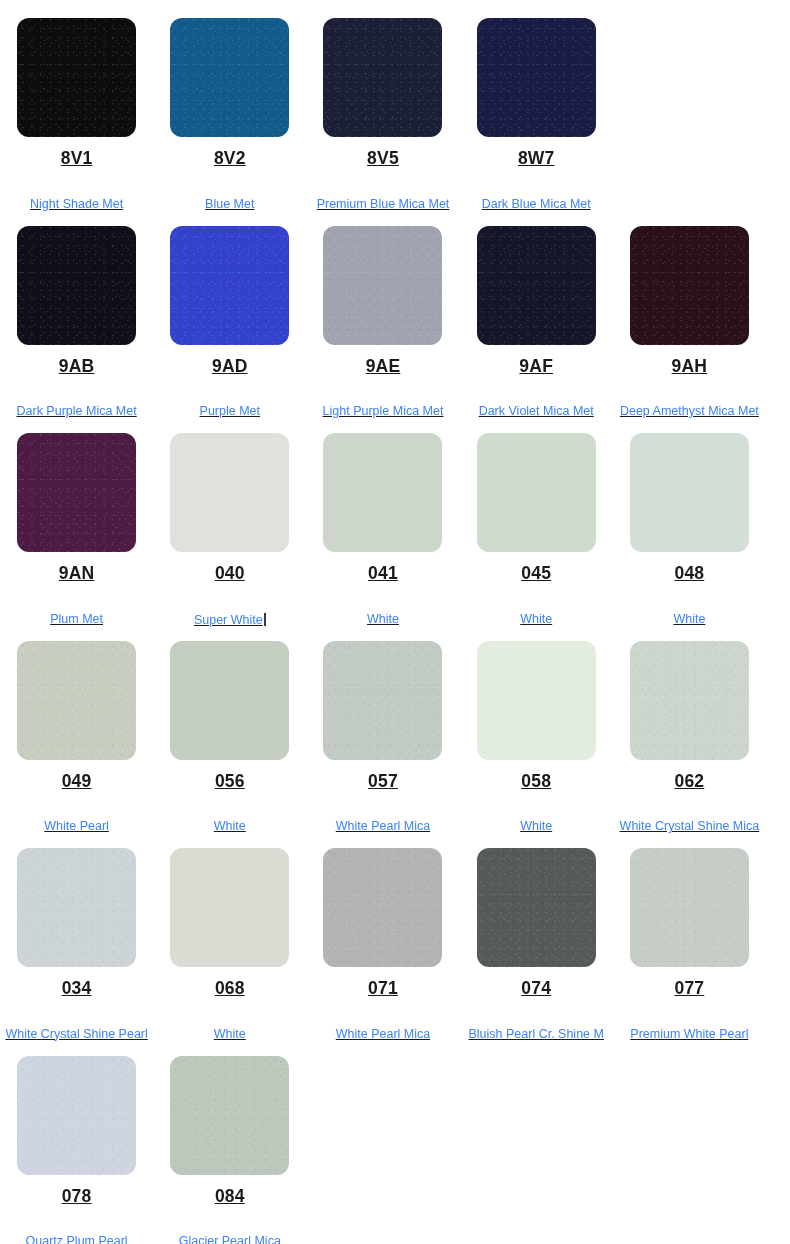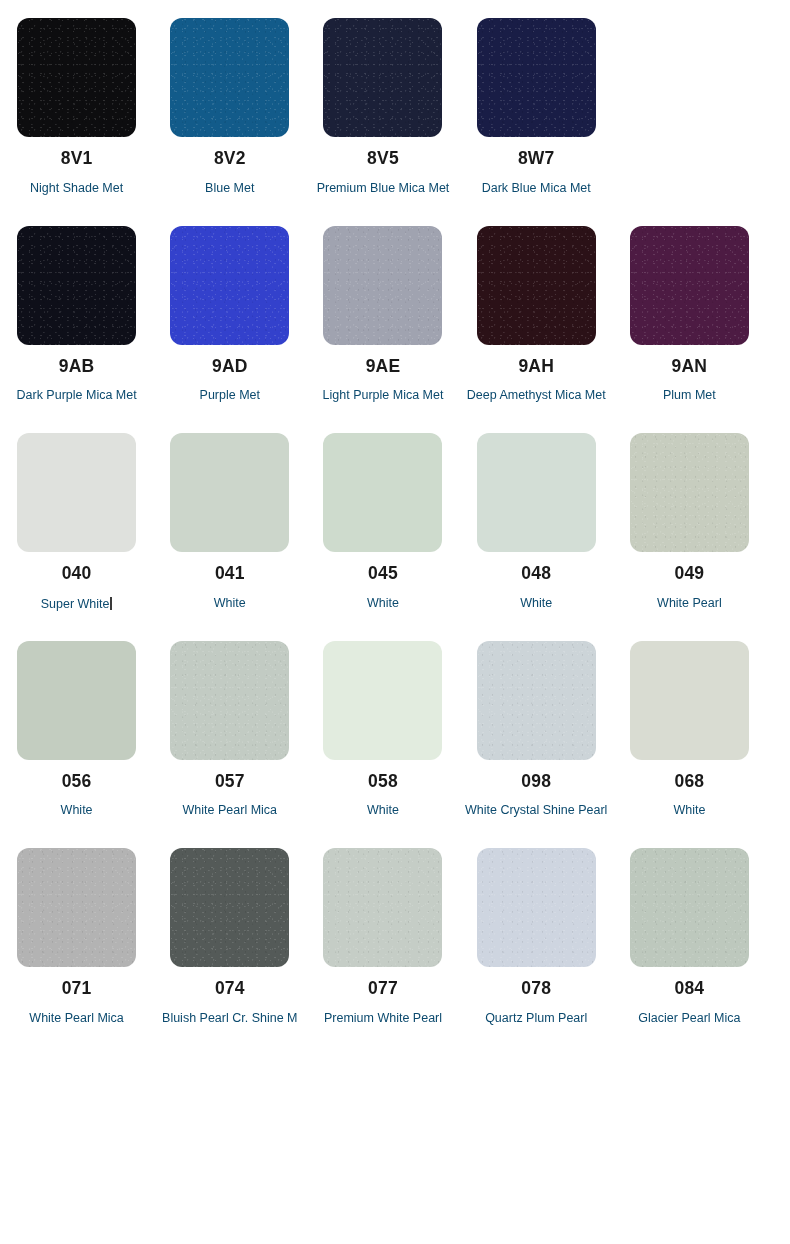--- a/index.html
+++ b/index.html
@@ -16,20 +16,21 @@
     overflow: hidden;
   }
 
   #swatch-grid {
     display: grid;
     grid-template-columns: repeat(5, 1fr);
     grid-template-rows: repeat(6, 207.5px);
     width: 766px;
     height: 1244px;
     box-sizing: border-box;
+    text-decoration: underline;
   }
 
   .swatch-cell {
     display: flex;
     flex-direction: column;
     align-items: center;
     justify-content: flex-start;
     padding-top: 18px;
     box-sizing: border-box;
   }
@@ -71,25 +72,25 @@
     letter-spacing: 0.2px;
     margin-top: 13px;
     line-height: 1;
     text-align: center;
     color: #1a1a1a;
   }
 
   .swatch-name {
     font-size: 12.5px;
     font-weight: 400;
-    margin-top: 14px;
+    margin-top: 30px;
     line-height: 1.1;
     text-align: center;
     white-space: nowrap;
-    color: #0c4a6e;
+    color: #3b82f6;
   }
 
   
   .caret {
     display: inline-block;
     width: 0;
     border-left: 1.3px solid #3a3a3a;
     border-right: 1.3px solid #3a3a3a;
     height: 13px;
     margin-left: 1px;
@@ -130,20 +131,25 @@
       <div class="swatch-chip metallic" style="background: rgb(51, 65, 204);"></div>
       <div class="swatch-code">9AD</div>
       <div class="swatch-name"><span>Purple Met</span></div>
     </div>
     <div class="swatch-cell">
       <div class="swatch-chip metallic" style="background: rgb(160, 163, 176);"></div>
       <div class="swatch-code">9AE</div>
       <div class="swatch-name"><span>Light Purple Mica Met</span></div>
     </div>
     <div class="swatch-cell">
+      <div class="swatch-chip metallic" style="background: rgb(20, 22, 42);"></div>
+      <div class="swatch-code">9AF</div>
+      <div class="swatch-name"><span>Dark Violet Mica Met</span></div>
+    </div>
+    <div class="swatch-cell">
       <div class="swatch-chip metallic" style="background: rgb(43, 17, 23);"></div>
       <div class="swatch-code">9AH</div>
       <div class="swatch-name"><span>Deep Amethyst Mica Met</span></div>
     </div>
     <div class="swatch-cell">
       <div class="swatch-chip metallic" style="background: rgb(77, 27, 67);"></div>
       <div class="swatch-code">9AN</div>
       <div class="swatch-name"><span>Plum Met</span></div>
     </div>
     <div class="swatch-cell">
@@ -180,22 +186,27 @@
       <div class="swatch-chip metallic" style="background: rgb(194, 203, 195);"></div>
       <div class="swatch-code">057</div>
       <div class="swatch-name"><span>White Pearl Mica</span></div>
     </div>
     <div class="swatch-cell">
       <div class="swatch-chip" style="background: rgb(226, 236, 223);"></div>
       <div class="swatch-code">058</div>
       <div class="swatch-name"><span>White</span></div>
     </div>
     <div class="swatch-cell">
+      <div class="swatch-chip metallic" style="background: rgb(204, 214, 204);"></div>
+      <div class="swatch-code">062</div>
+      <div class="swatch-name"><span>White Crystal Shine Mica</span></div>
+    </div>
+    <div class="swatch-cell">
       <div class="swatch-chip metallic" style="background: rgb(204, 212, 216);"></div>
-      <div class="swatch-code">098</div>
+      <div class="swatch-code">034</div>
       <div class="swatch-name"><span>White Crystal Shine Pearl</span></div>
     </div>
     <div class="swatch-cell">
       <div class="swatch-chip" style="background: rgb(217, 220, 210);"></div>
       <div class="swatch-code">068</div>
       <div class="swatch-name"><span>White</span></div>
     </div>
     <div class="swatch-cell">
       <div class="swatch-chip metallic" style="background: rgb(179, 179, 179);"></div>
       <div class="swatch-code">071</div>

